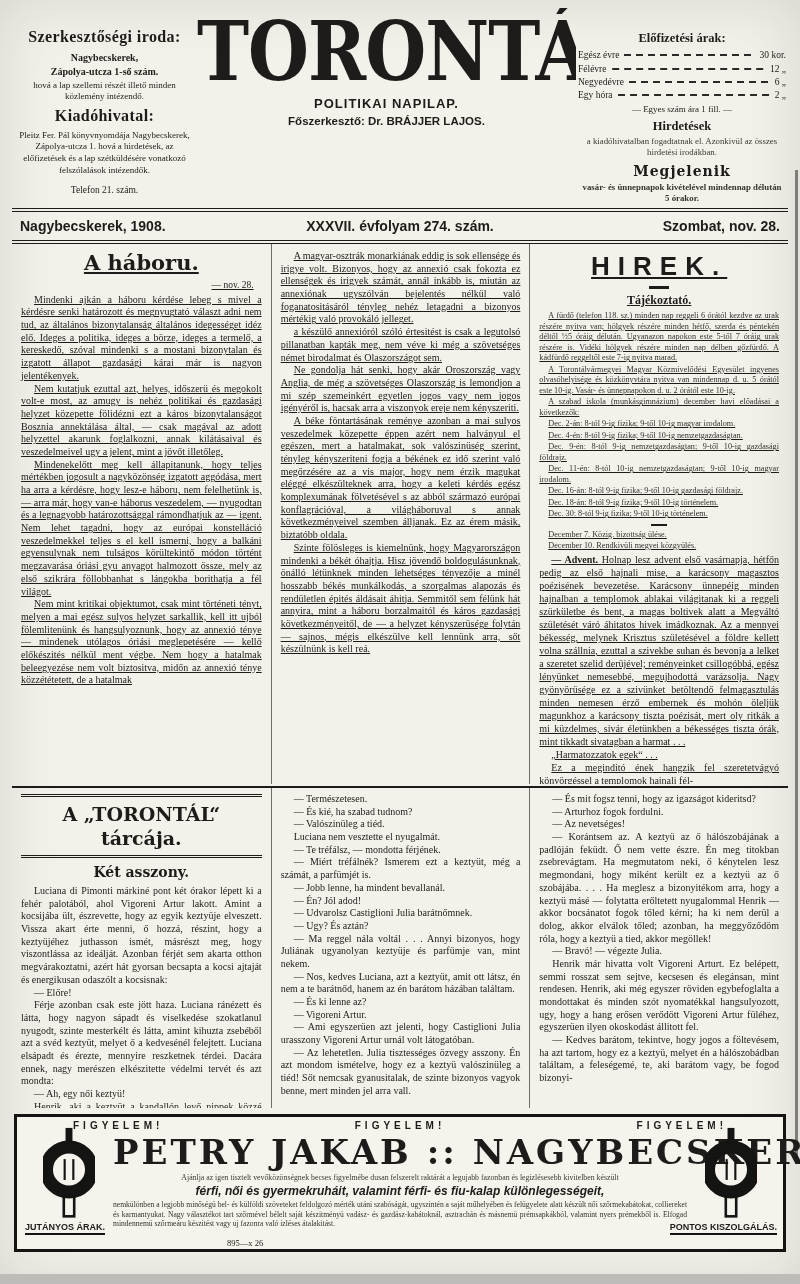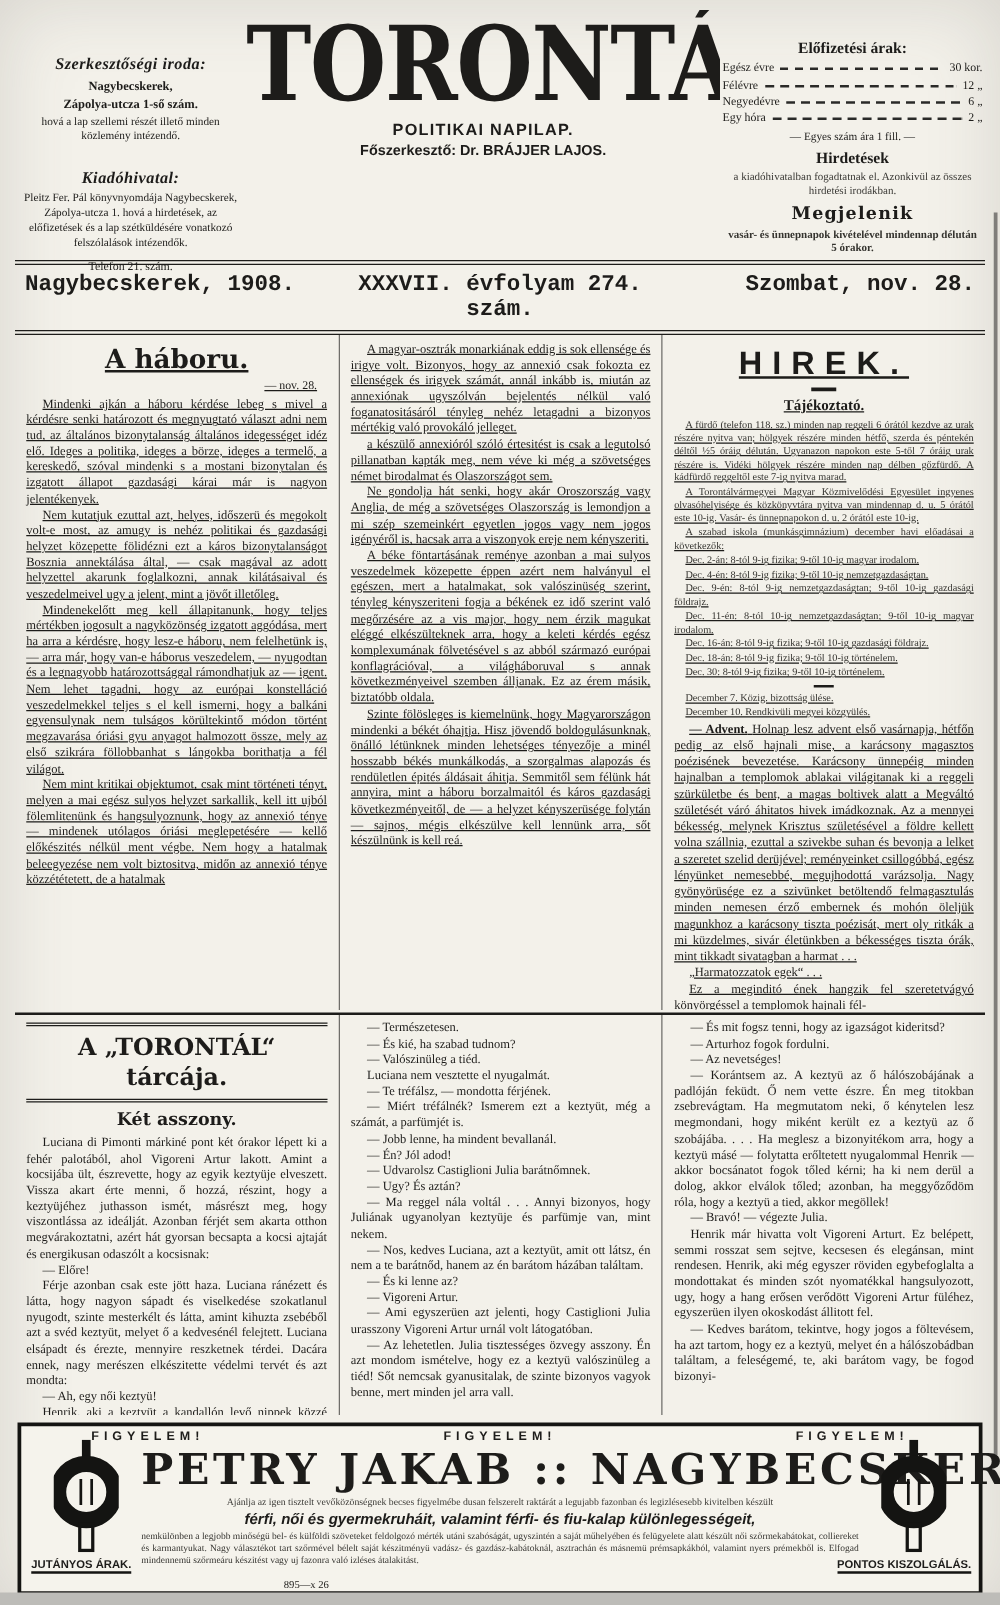--- a/index.html
+++ b/index.html
@@ -3,42 +3,42 @@
 <meta charset="utf-8">
 <style>
   html,body{margin:0;padding:0;background:#c7c6c2;font-family:"Liberation Serif",serif;color:#1d1c1a;}
   .page{width:800px;height:1284px;margin:0 auto;background:#f3f1ea;position:relative;overflow:hidden;box-sizing:border-box;padding:8px 12px 0;box-shadow:inset 0 0 60px rgba(90,85,75,.18);}
   .scan-edge{position:absolute;top:170px;bottom:120px;right:2px;width:3px;background:#2a2a28;opacity:.55;}
   .scan-bottom{position:absolute;left:0;right:0;bottom:0;height:10px;background:#bdbcb8;}
 
   
   .masthead{display:grid;grid-template-columns:185px 1fr 212px;height:198px;}
   .mh-left{padding-top:16px;text-align:center;font-size:9.5px;line-height:1.35;}
-  .office-heading,.publisher-heading{font-weight:bold;font-size:13px;letter-spacing:.4px;margin:18px 0 3px;font-style:italic;}
+  .office-heading,.publisher-heading{font-weight:bold;font-size:16px;letter-spacing:.4px;margin:2px 0 3px;}
   .mh-small{font-size:9px;line-height:1.3;margin:0 6px;}
   .mh-line{font-size:10px;font-weight:bold;margin:1px 0;}
   .phone{margin-top:8px;font-size:9.5px;}
   .mh-center{text-align:center;overflow:hidden;}
   .logo{font-family:"DejaVu Serif",serif;font-weight:bold;font-size:70px;line-height:1.05;letter-spacing:-1px;transform:scaleY(1.18);transform-origin:top center;white-space:nowrap;}
   .subtitle{font-family:"Liberation Sans",sans-serif;font-weight:bold;font-size:13px;letter-spacing:1px;margin-top:14px;}
   .editor{font-family:"Liberation Sans",sans-serif;font-weight:bold;font-size:11.5px;margin-top:4px;}
   .mh-right{padding-top:22px;font-size:9.5px;text-align:center;line-height:1.3;}
   .prices-heading{font-weight:bold;font-size:12.5px;margin-bottom:3px;}
   .price-row{display:flex;align-items:center;font-size:9.5px;margin:1px 2px;}
   .price-row .lbl{white-space:nowrap;}
   .price-row .val{white-space:nowrap;}
   .leader{flex:1;height:2px;margin:0 5px;background:repeating-linear-gradient(90deg,#2a2a28 0 7px,transparent 7px 12px);background-position:center;}
   .single-issue{font-size:9px;margin:2px 0 3px;}
   .ads-heading{font-weight:bold;font-size:12.5px;margin-top:2px;}
   .ads-text{font-size:8.8px;color:#3a3935;margin:1px 8px 0;}
   .appears-heading{font-family:"DejaVu Serif",serif;font-weight:bold;font-size:14px;letter-spacing:1px;margin-top:4px;}
   .appears-text{font-size:8.8px;font-weight:bold;color:#35342f;margin:1px 4px 0;}
 
   
-  .dateline{display:flex;border-top:4px double #1d1c1a;border-bottom:4px double #1d1c1a;padding:6px 8px;font-family:Liberation Mono, monospace;font-weight:bold;font-size:18px;margin-top:2px;}
+  .dateline{display:flex;border-top:4px double #1d1c1a;border-bottom:4px double #1d1c1a;padding:6px 8px;font-family:Liberation Sans, sans-serif;font-weight:bold;font-size:14px;margin-top:2px;}
   .dateline span{flex:1;}
   .dl-center{text-align:center;}
   .dl-right{text-align:right;}
 
   
   .body-section{display:grid;grid-template-columns:1fr 1fr 1fr;height:540px;overflow:hidden;text-decoration:underline;}
   .bcol{padding:6px 9px 0;overflow:hidden;font-size:10px;line-height:1.27;text-align:justify;}
   .bcol + .bcol{border-left:1px solid #6f6e6a;}
   .bcol p{margin:0;text-indent:13px;}
   .art-title{text-align:center;font-family:"DejaVu Serif",serif;font-weight:bold;font-size:21px;margin:0;}

